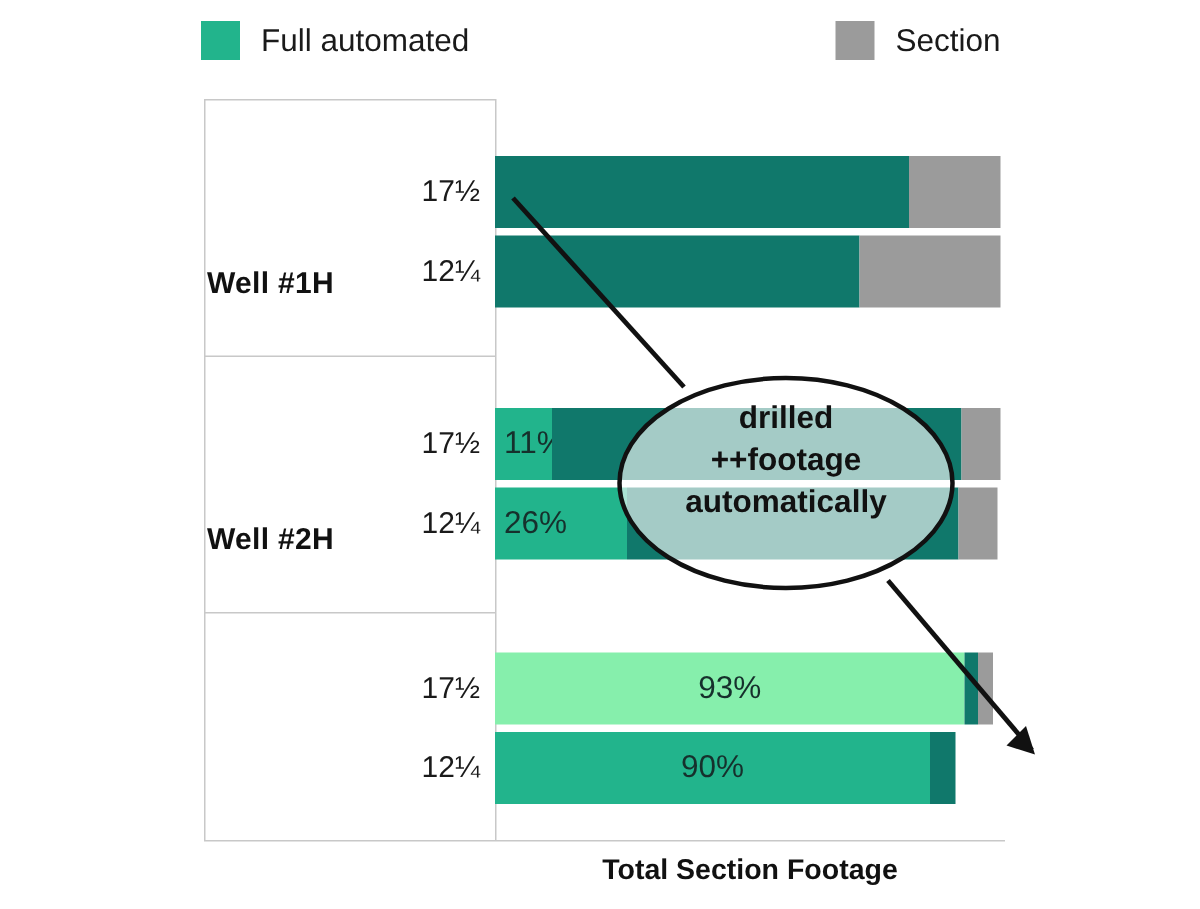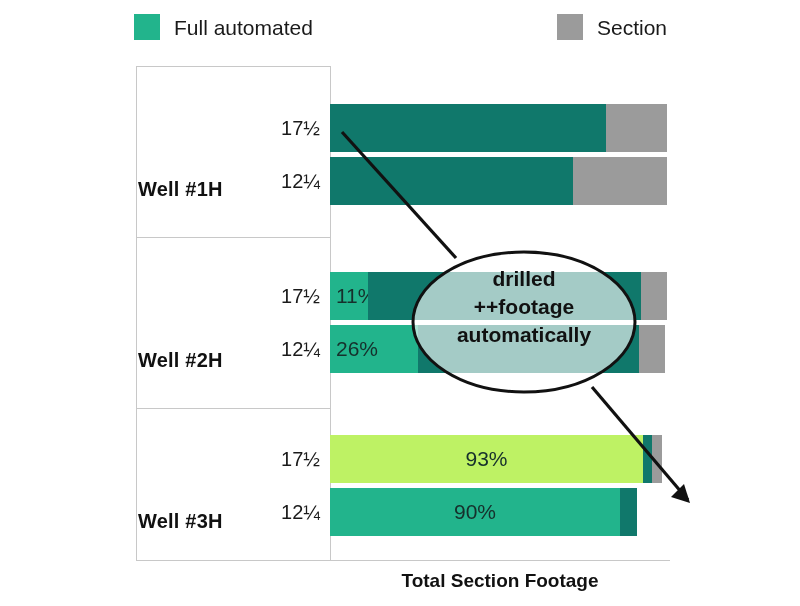--- a/index.html
+++ b/index.html
@@ -187,26 +187,25 @@
     <div class="seg" style="width:26px;  background:#9b9b9b;"></div>
   </div>
   <div class="bar-row" style="left:330px; top:325px;">
     <div class="seg" style="width:88px; background:#22b48c;">
       <span class="seg-label left">26%</span>
     </div>
     <div class="seg" style="width:221px; background:#10786b;"></div>
     <div class="seg" style="width:26px;  background:#9b9b9b;"></div>
   </div>
 
-  <div class="group-label" style="top:472px;">Well #3H</div>
   <div class="sub-label" style="left:248px; top:448px;">17½</div>
   <div class="sub-label" style="left:248px; top:501px;">12¼</div>
 
   <div class="bar-row" style="left:330px; top:435px;">
-    <div class="seg" style="width:313px; background:#bef264;">
+    <div class="seg" style="width:313px; background:#86efac;">
       <span class="seg-label center">93%</span>
     </div>
     <div class="seg" style="width:9px;  background:#10786b;"></div>
     <div class="seg" style="width:10px; background:#9b9b9b;"></div>
   </div>
   <div class="bar-row" style="left:330px; top:488px;">
     <div class="seg" style="width:290px; background:#22b48c;text-decoration:underline;">
       <span class="seg-label center">90%</span>
     </div>
     <div class="seg" style="width:17px; background:#10786b;"></div>

